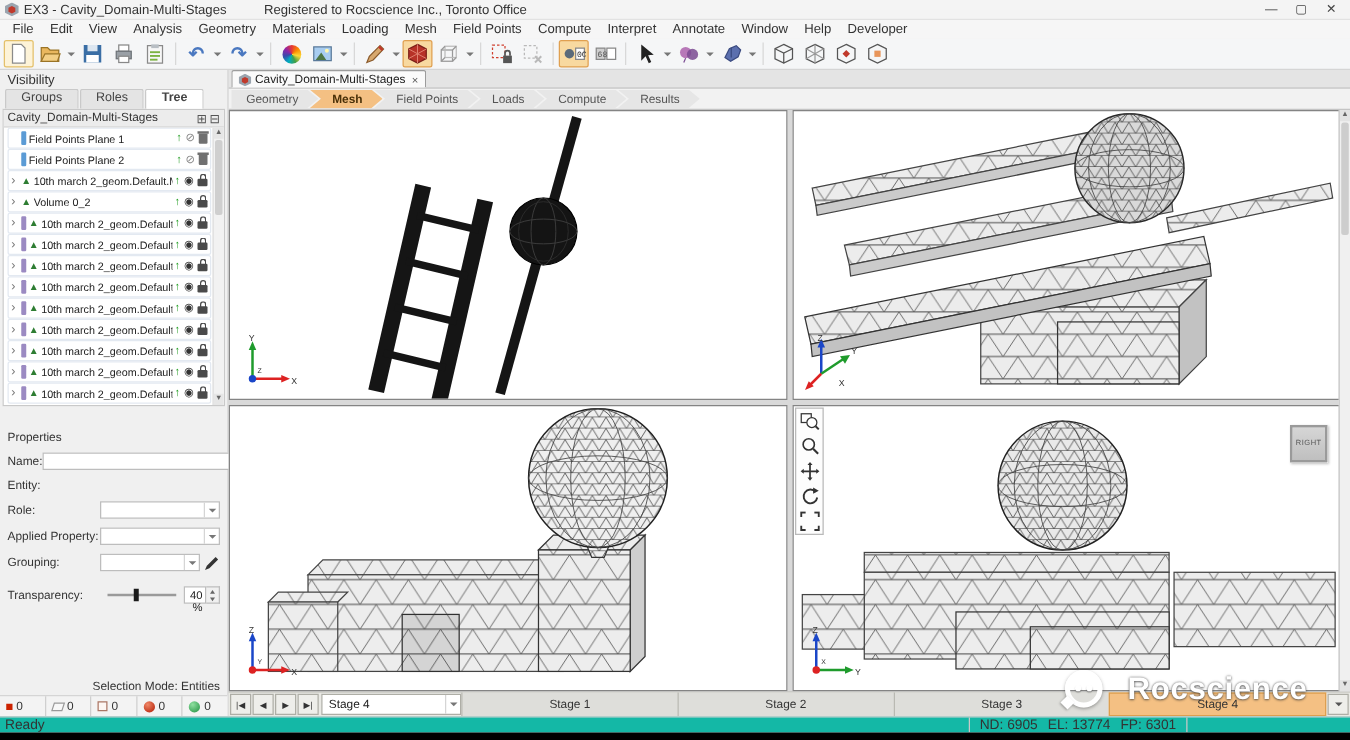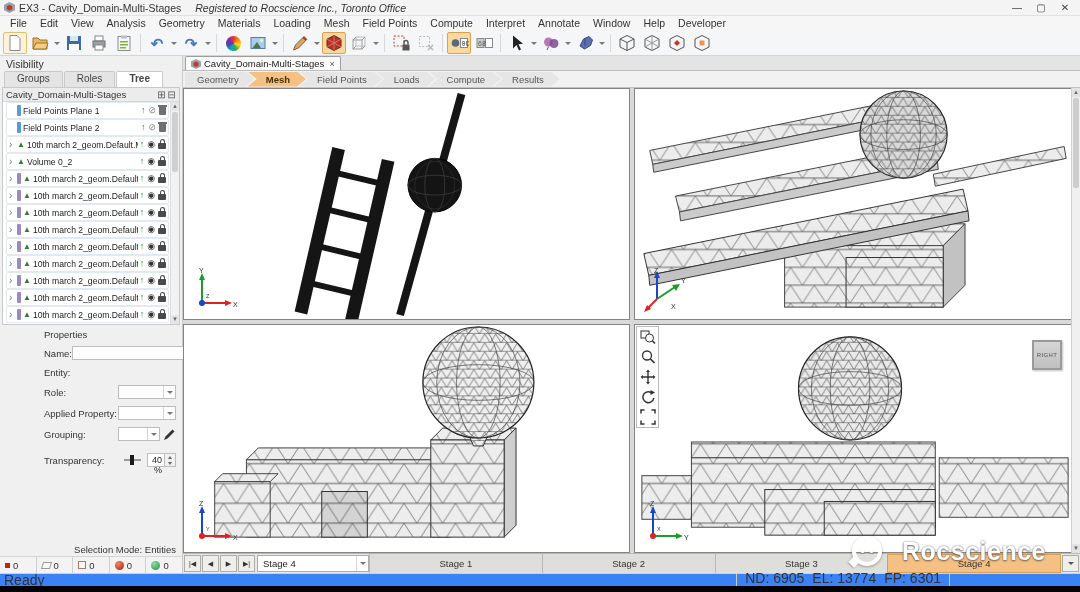--- a/index.html
+++ b/index.html
@@ -4,21 +4,21 @@
 <style>
 *{margin:0;padding:0;box-sizing:border-box;}
 html,body{background:#222;}
 body{font-family:"Liberation Sans",sans-serif;}
 .app{position:relative;width:1080px;height:592px;background:#f0f0f0;outline:1px solid #111;overflow:hidden;font-size:11px;color:#222;}
 
 
 .titlebar{position:absolute;left:0;top:0;right:0;height:16px;background:#f4f4f4;display:flex;align-items:center;padding:0 4px;border-bottom:1px solid #e2e2e2;}
 .titlebar .appico{width:11px;height:11px;margin-right:4px;}
 .title-text{font-size:10.5px;color:#333;}
-.reg-text{font-size:10.5px;color:#333;margin-left:14px;font-style:italic;}
+.reg-text{font-size:10.5px;color:#333;margin-left:30px;}
 .win-controls{margin-left:auto;display:flex;gap:2px;}
 .win-btn{width:22px;height:14px;text-align:center;font-size:10px;line-height:14px;color:#444;cursor:default;}
 
 
 .menubar{position:absolute;left:0;top:16px;right:0;height:15px;background:#f6f6f6;display:flex;align-items:center;gap:1px;padding-left:4px;}
 .menu-item{padding:0 6px;font-size:10.5px;color:#333;line-height:15px;}
 
 
 .toolbar{position:absolute;left:0;top:31px;right:0;height:25px;background:#f5f6f7;border-bottom:1px solid #d5d5d5;display:flex;align-items:center;padding-left:3px;gap:1px;}
 .tbtn{width:24px;height:22px;display:flex;align-items:center;justify-content:center;border:1px solid transparent;border-radius:2px;}
@@ -55,21 +55,21 @@
 .aeye.off::before{content:"⊘";color:#888;}
 .alock{width:8px;height:6px;background:#4a4a4a;border-radius:1px;position:relative;margin-top:3px;}
 .alock::before{content:"";position:absolute;top:-4px;left:1.5px;width:3.5px;height:4px;border:1.4px solid #4a4a4a;border-bottom:none;border-radius:3px 3px 0 0;}
 .atrash{width:7px;height:8px;background:#707070;border-radius:0 0 1px 1px;position:relative;margin-top:1px;}
 .atrash::before{content:"";position:absolute;top:-2px;left:-1px;width:9px;height:1.5px;background:#707070;}
 .tree-scroll{position:absolute;right:0;top:0;bottom:0;width:9px;background:#f2f2f2;border-left:1px solid #ddd;}
 .tree-scroll .tsc-up,.tree-scroll .tsc-dn{position:absolute;left:0;right:0;height:9px;font-size:6px;color:#666;text-align:center;line-height:9px;background:#e6e6e6;}
 .tree-scroll .tsc-dn{bottom:0;}
 .tree-scroll .tsc-th{position:absolute;left:1px;right:1px;top:10px;height:60px;background:#cfcfcf;border-radius:2px;}
 
-.props{padding:4px 6px;font-size:9.5px;margin-left:38px;}
+.props{padding:20px 6px;font-size:9.5px;}
 .props-title{margin-bottom:6px;color:#333;}
 .prow{display:flex;align-items:center;margin-bottom:7px;}
 .plabel{width:74px;color:#333;}
 .pinput{flex:1;height:14px;background:#fff;border:1px solid #bdbdbd;}
 .pselect{flex:1;height:14px;background:#fff;border:1px solid #bdbdbd;display:flex;}
 .pselect .dd{margin-left:auto;width:12px;border-left:1px solid #d5d5d5;display:flex;align-items:center;justify-content:center;}
 .dd::after{content:"";width:0;height:0;border-left:3px solid transparent;border-right:3px solid transparent;border-top:3px solid #777;}
 .pencil{width:13px;height:13px;margin-left:3px;}
 .trans-track{flex:1;height:2px;background:#9a9a9a;position:relative;margin:0 6px;}
 .trans-handle{position:absolute;left:38%;top:-4px;width:4px;height:10px;background:#1a1a1a;}
@@ -124,21 +124,21 @@
 .stagebar{height:20px;background:#e9e9e4;border-top:1px solid #b9b9b2;display:flex;align-items:stretch;}
 .snav{width:17px;border:1px solid #aeaea6;background:#eeeeea;margin:1px 0 1px 1px;font-size:7px;color:#333;display:flex;align-items:center;justify-content:center;}
 .scombo{width:112px;background:#fff;border:1px solid #aeaea6;margin:1px 0 1px 2px;display:flex;align-items:center;padding-left:5px;font-size:9.5px;}
 .scombo .dd{margin-left:auto;width:12px;height:100%;border-left:1px solid #d5d5d5;display:flex;align-items:center;justify-content:center;}
 .stage-tab{flex:1;border-left:1px solid #b9b9b2;background:#dededa;display:flex;align-items:center;justify-content:center;font-size:9.5px;color:#333;}
 .stage-tab.active{background:var(--accent_orange,#f4c083);border:1px solid var(--accent_border,#dd9f4f);}
 .smore{width:17px;border:1px solid #aeaea6;background:#eeeeea;margin:1px;display:flex;align-items:center;justify-content:center;}
 .smore::after{content:"";border-left:3px solid transparent;border-right:3px solid transparent;border-top:3px solid #555;}
 
 
-.statusbar{position:absolute;left:0;bottom:6px;right:0;height:13px;background:#3b82f6;border-top:1px solid #d2d2d2;display:flex;align-items:center;font-size:14px;color:#333;}
+.statusbar{position:absolute;left:0;bottom:6px;right:0;height:13px;background:#14b8a6;border-top:1px solid #d2d2d2;display:flex;align-items:center;font-size:11px;color:#333;}
 .status-left{padding-left:4px;}
 .status-info{margin-left:auto;margin-right:130px;display:flex;gap:8px;border-left:1px solid #c8c8c8;border-right:1px solid #c8c8c8;padding:0 8px;height:100%;align-items:flex-end;}
 .blackstrip{position:absolute;left:0;right:0;bottom:0;height:6px;background:#000;}
 
 
 .watermark{position:absolute;right:34px;bottom:26px;display:flex;align-items:center;gap:20px;z-index:40;}
 .wm-logo{width:30px;height:30px;border:4px solid #fff;border-radius:50%;position:relative;box-shadow:0 1px 3px rgba(0,0,0,.35);}
 .wm-logo::before,.wm-logo::after{content:"";position:absolute;top:8px;width:5px;height:5px;border-radius:50%;background:#fff;box-shadow:0 1px 1px rgba(0,0,0,.3);}
 .wm-logo::before{left:4px;}
 .wm-logo::after{right:4px;}

